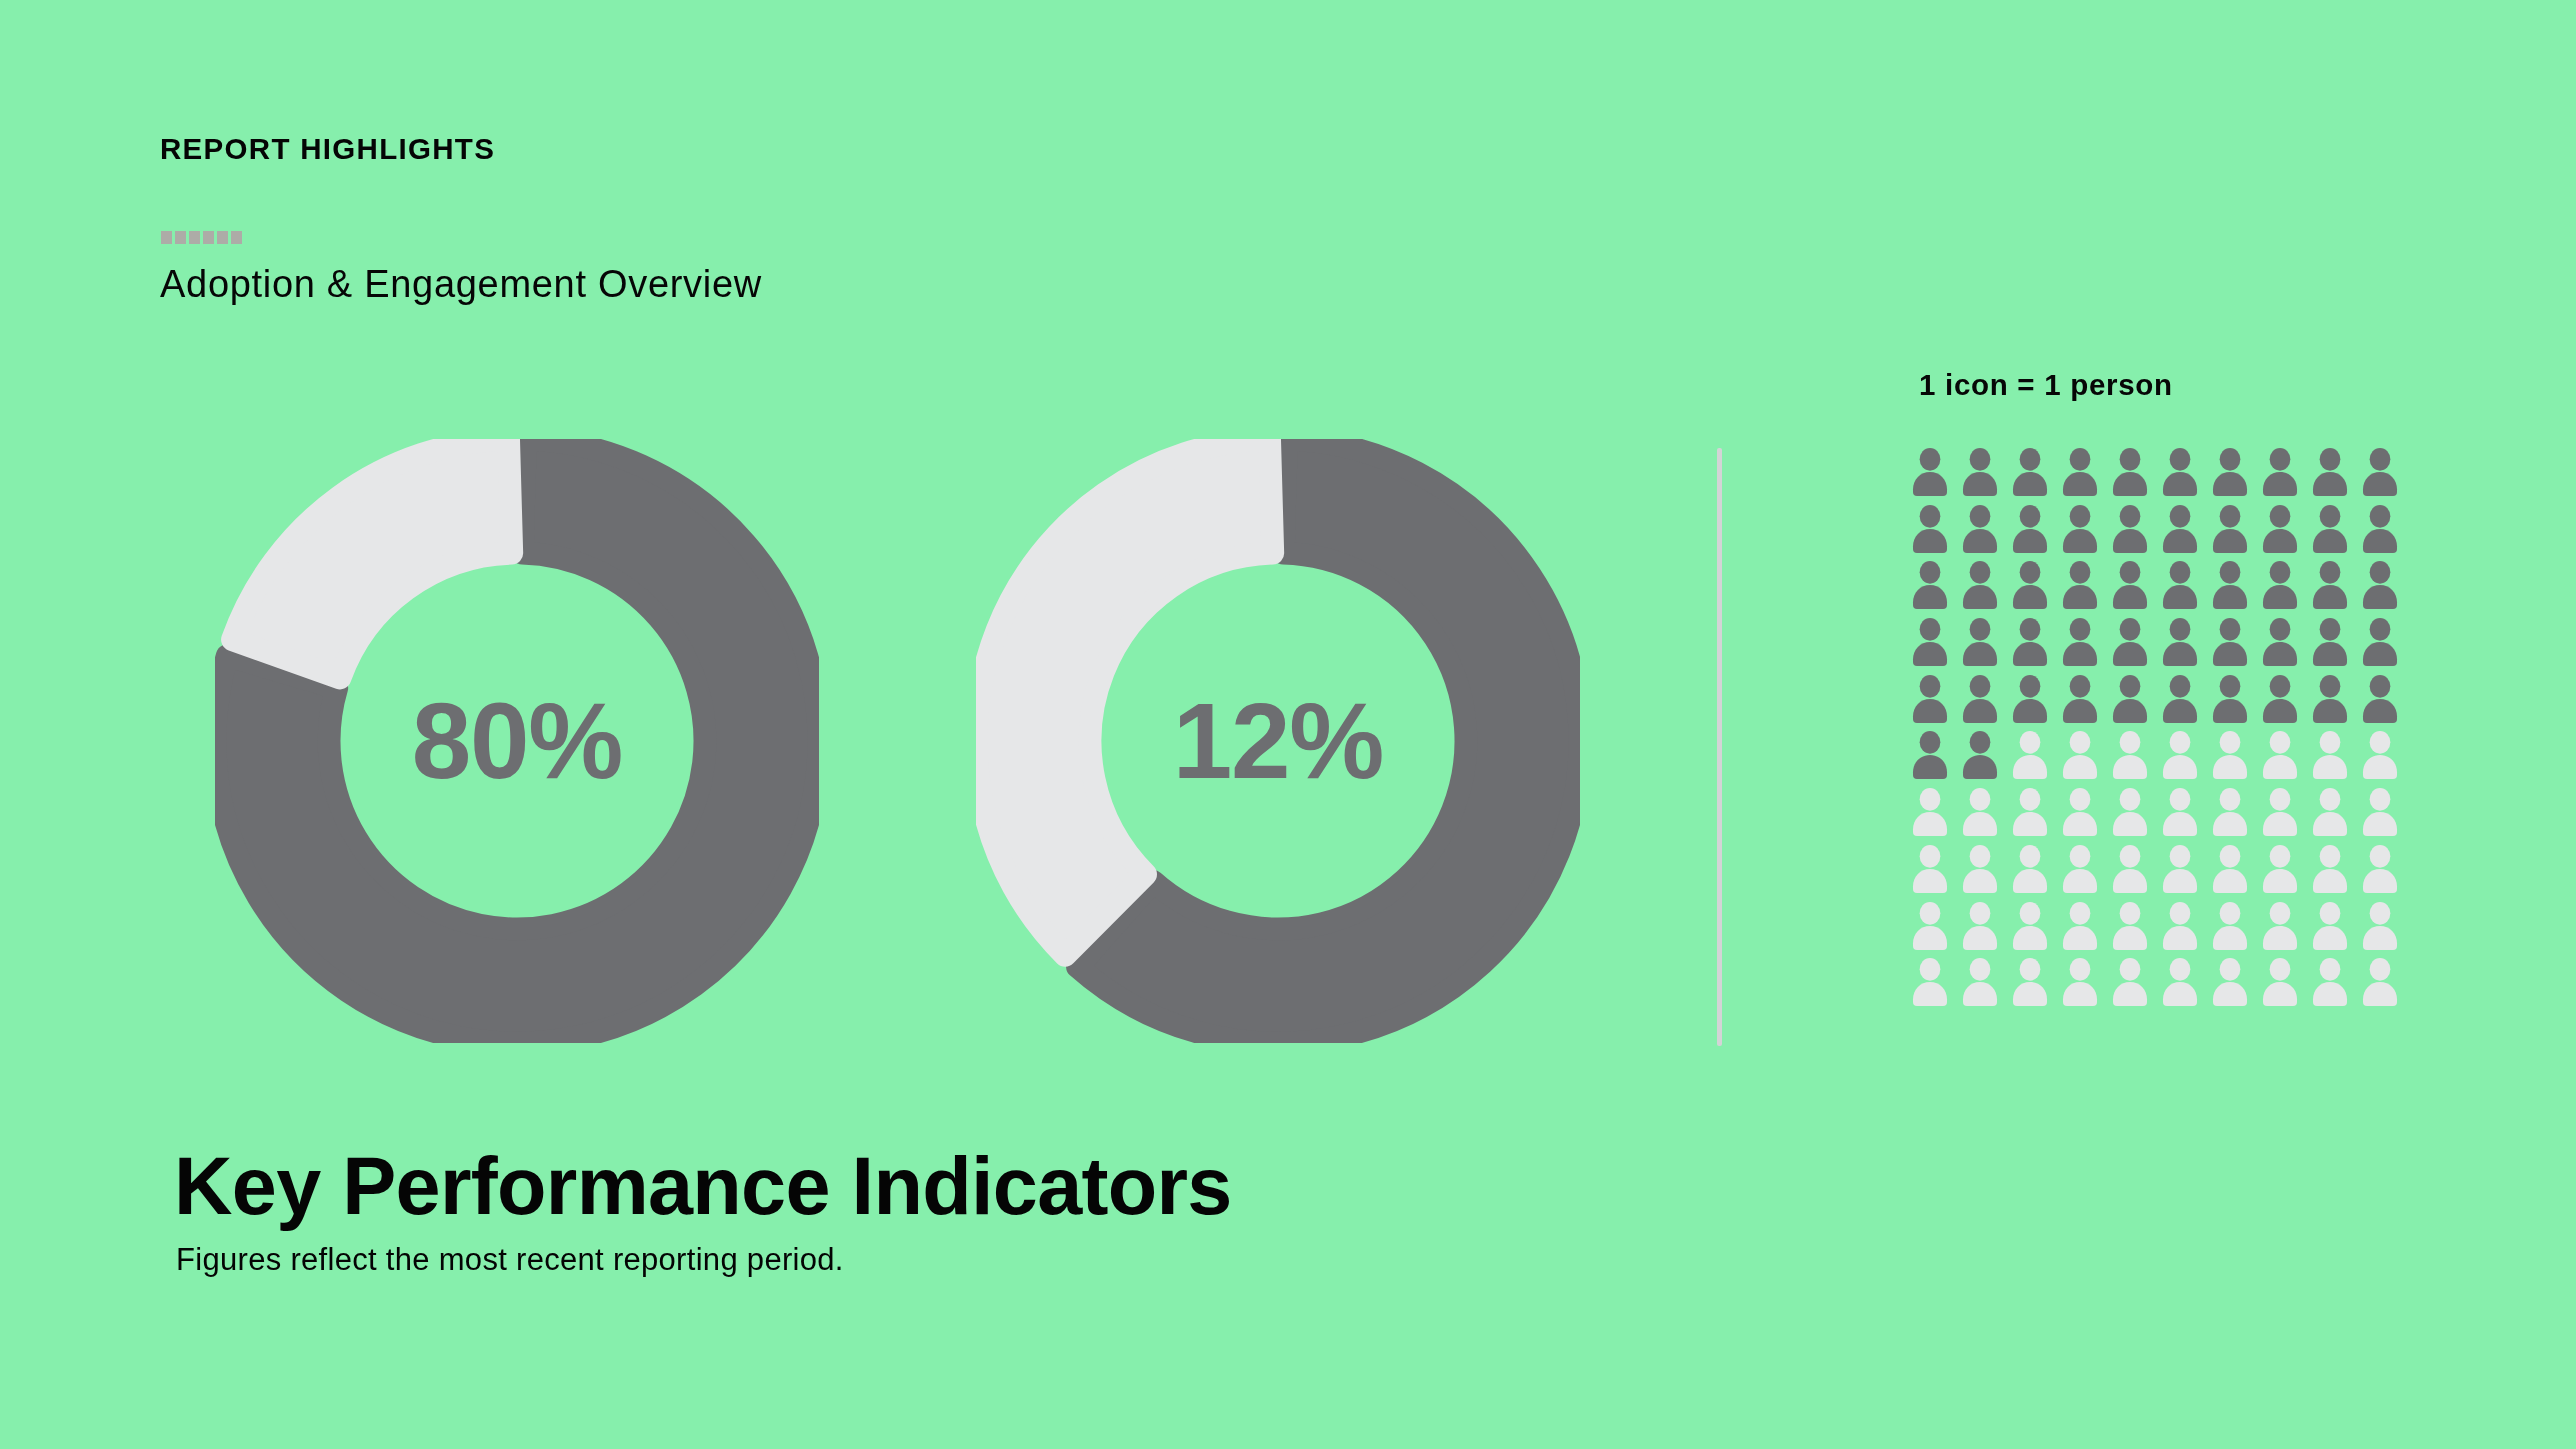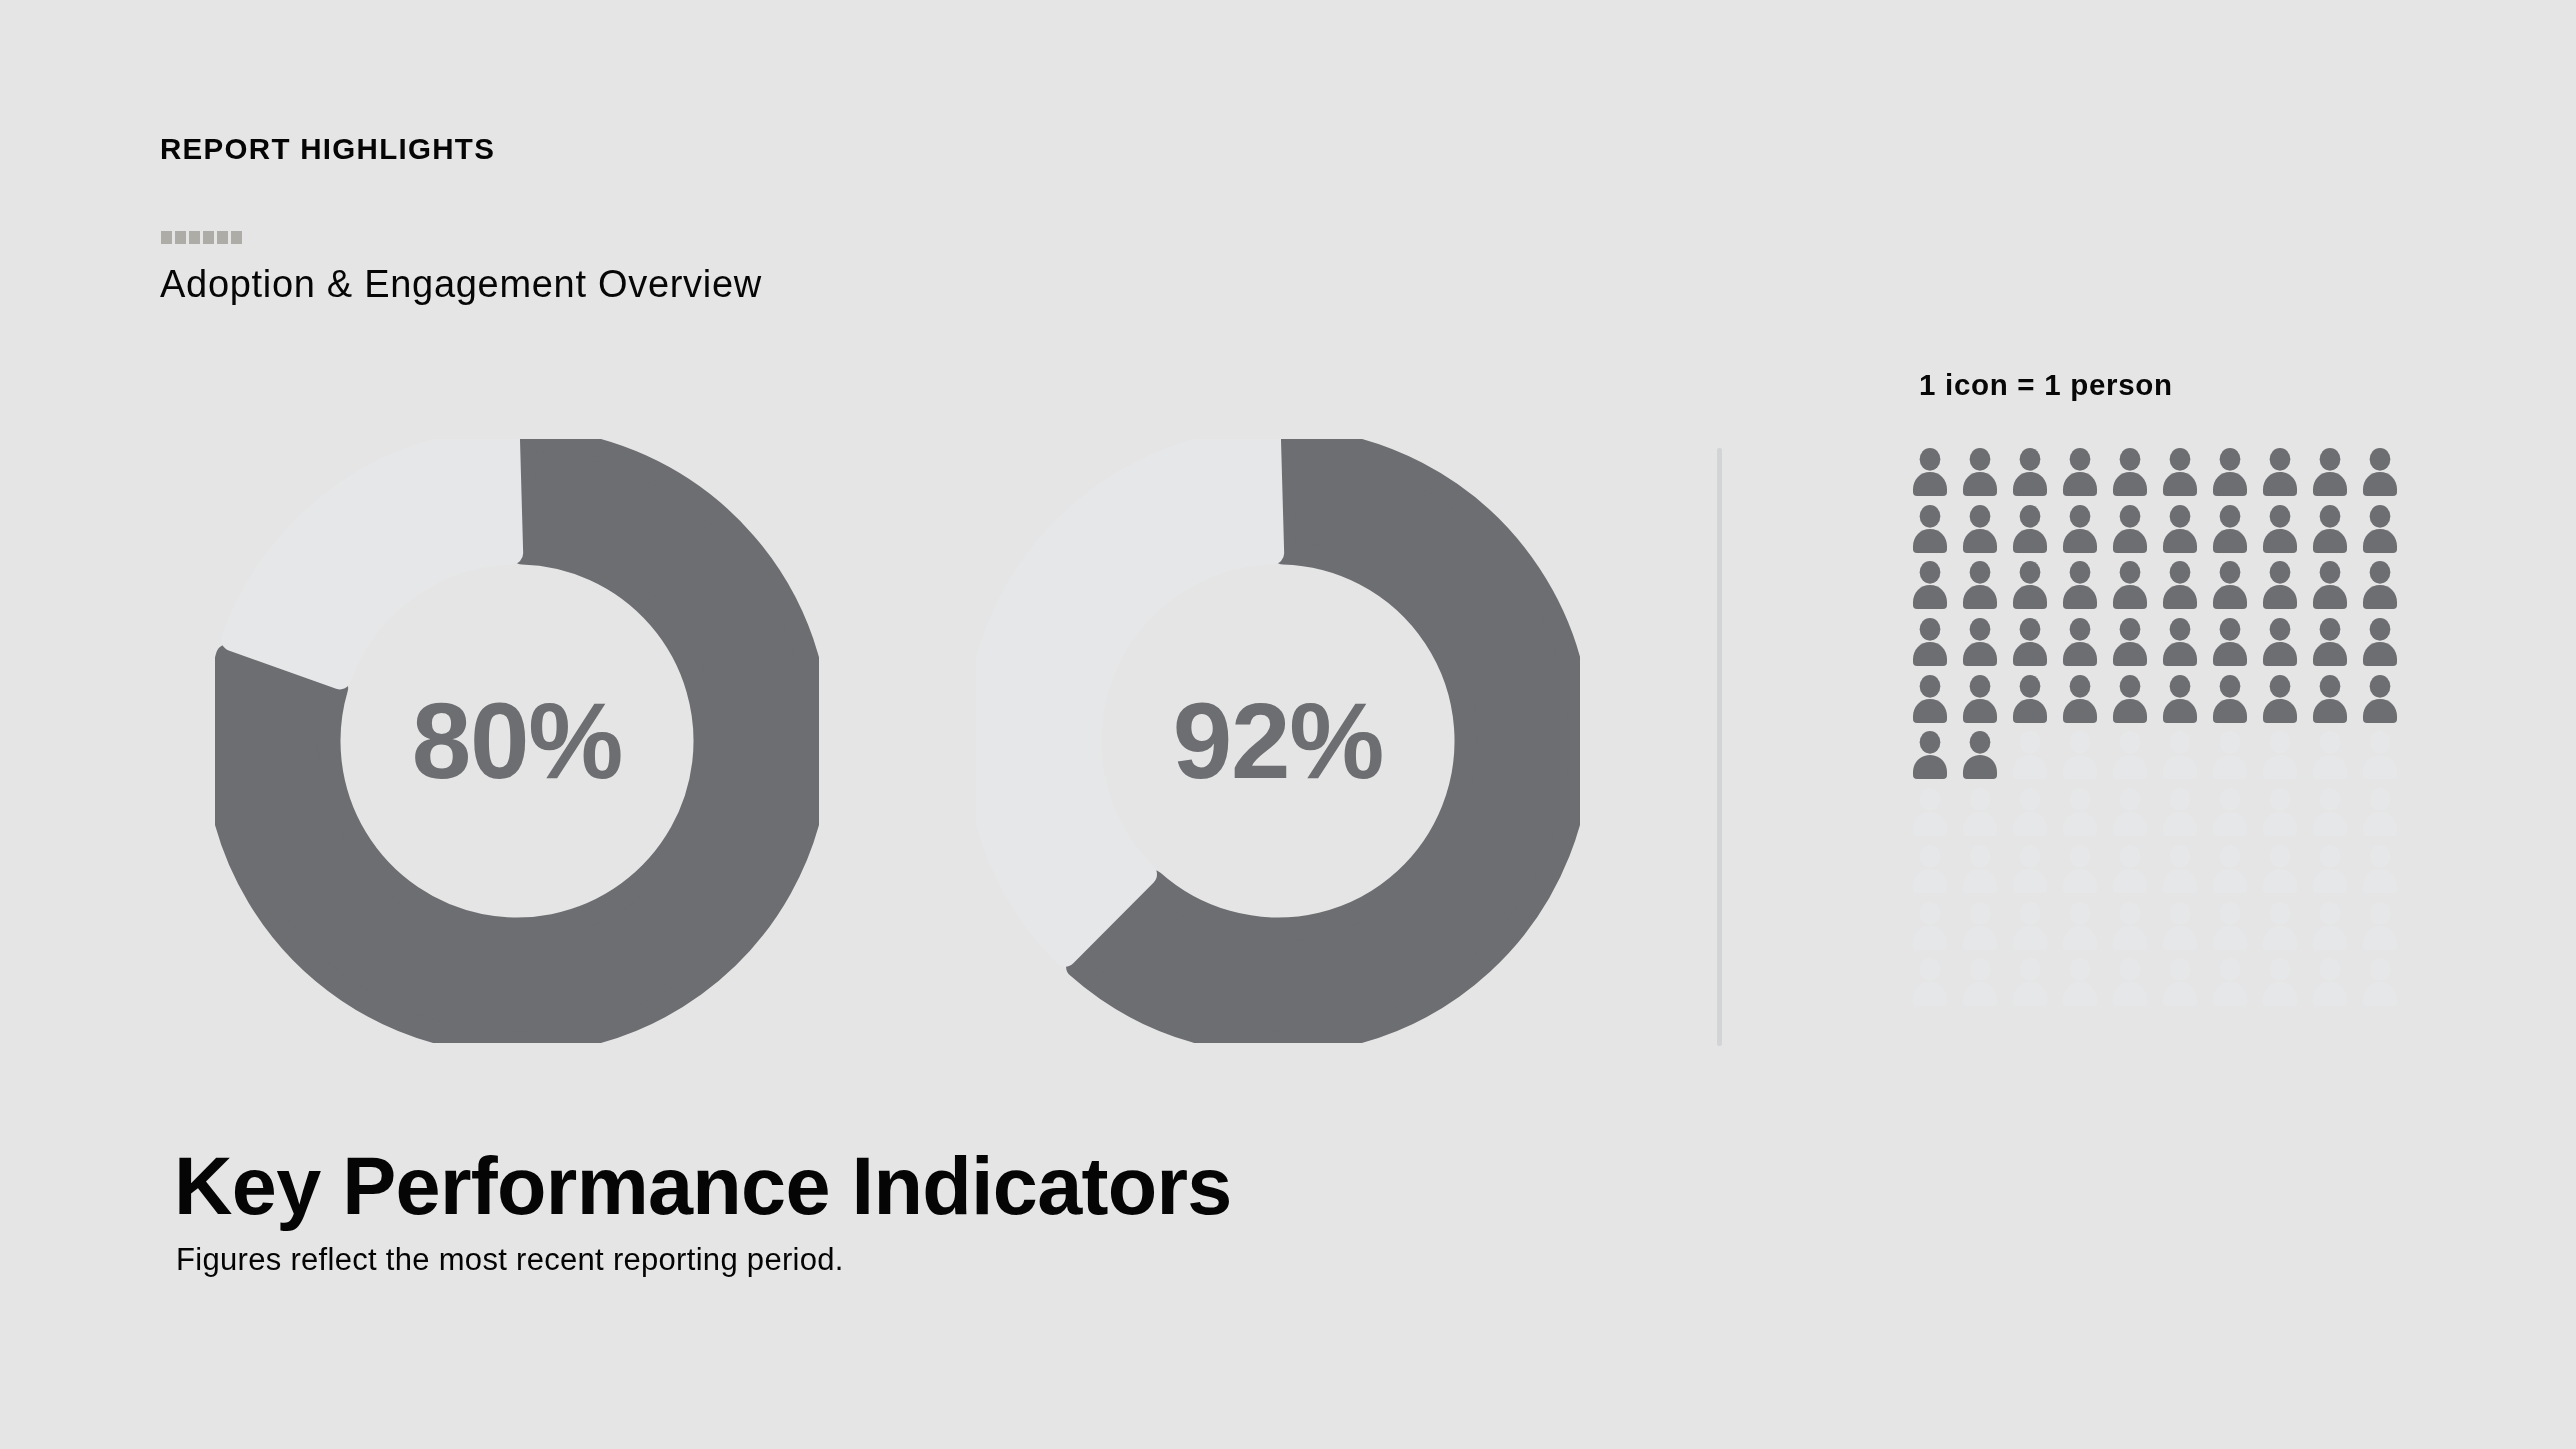--- a/index.html
+++ b/index.html
@@ -10,21 +10,21 @@
   }
   body {
     font-family: "Liberation Sans", sans-serif;
     -webkit-font-smoothing: antialiased;
   }
 
   #stage {
     position: relative;
     width: 2576px;
     height: 1449px;
-    background: #e5e5e5;
+    background: #86efac;
     overflow: hidden;
   }
 
   
   .kicker-block {
     position: absolute;
     left: 160px;
     top: 131px;
     width: 1073px;
   }
@@ -195,21 +195,21 @@
   </div>
   <div class="donut-caption" id="donut-1-caption"></div>
 
   <div class="donut" id="donut-2">
     <svg viewBox="0 0 900 900">
       <g>
           <path d="M 462.5647374256059 0.17544823184056213 A 450 450 0 1 1 151.2332043064913 786.5091407243393 L 264.1006604573723 659.383465339589 A 280 280 0 1 0 457.81805884259927 170.1091677887008 Z" fill="#6d6e71" stroke="#6d6e71" stroke-width="34" stroke-linejoin="round"></path>
           <path d="M 132.9146055163825 769.3068314414345 A 450 450 0 0 1 437.4352625743939 0.17544823184056213 L 442.1819411574007 170.1091677887008 A 280 280 0 0 0 252.70242121019353 648.679806230226 Z" fill="#e6e7e8" stroke="#e6e7e8" stroke-width="34" stroke-linejoin="round"></path>
         </g>
     </svg>
-    <div class="donut-label">92%</div>
+    <div class="donut-label">12%</div>
   </div>
   <div class="donut-caption" id="donut-2-caption"></div>
 
   <div class="divider"></div>
 
   <div class="picto-heading">1 icon = 1 person</div>
   <div class="pictogram" id="pictogram">
       <svg class="picto-icon" viewBox="0 0 57 72">
         <ellipse cx="28.5" cy="17" rx="15.5" ry="17" fill="#6d6e71"></ellipse>
         <path d="M28.5 36 C 43 36 54 47 54 62 L 54 66 Q 54 72 48 72 L 9 72 Q 3 72 3 66 L 3 62 C 3 47 14 36 28.5 36 Z" fill="#6d6e71"></path>

